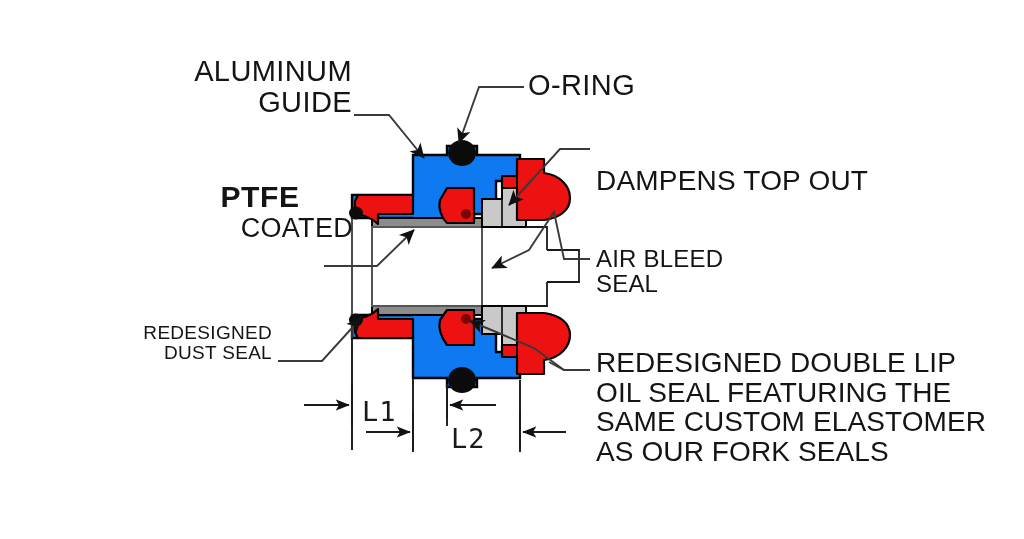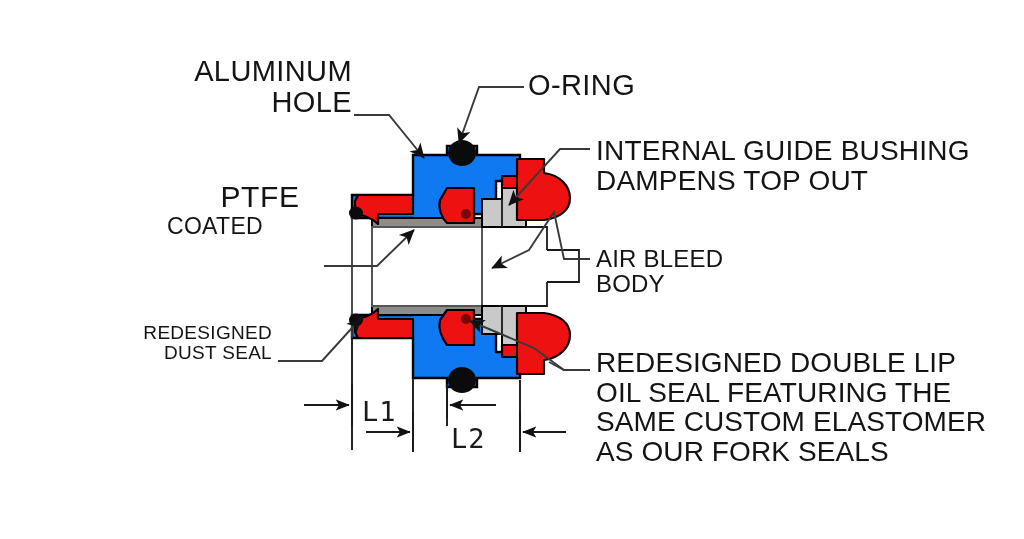--- a/index.html
+++ b/index.html
@@ -9,22 +9,22 @@
     font-family:"Liberation Sans","DejaVu Sans",sans-serif;
     color:#111111;
   }
   #stage{position:absolute;left:4px;top:0;width:956px;height:539px;margin-top:18px;}
   #stage svg{display:block;}
   .lbl{position:absolute;white-space:pre;line-height:1.06;color:#141414;}
   .t-alum{left:178px;top:38px;width:170px;text-align:right;font-size:29px;letter-spacing:.4px;}
   .t-oring{left:524px;top:52px;font-size:29px;letter-spacing:.4px;}
   .t-guide{left:592px;top:118px;font-size:28px;letter-spacing:.2px;}
   .t-air{left:592px;top:228px;font-size:24px;letter-spacing:.2px;}
-  .t-ptfe-big{left:196px;top:163px;width:120px;text-align:center;font-size:30px;font-weight:normal;letter-spacing:.6px;}
-  .t-ptfe-rest{left:163px;top:196px;width:186px;text-align:left;font-size:23px;letter-spacing:.3px;}
+  .t-ptfe-big{left:196px;top:163px;width:120px;text-align:center;font-size:30px;font-weight:bold;letter-spacing:.6px;}
+  .t-ptfe-rest{left:163px;top:196px;width:186px;text-align:right;font-size:27px;letter-spacing:.3px;}
   .t-dust{left:63px;top:305px;width:205px;text-align:right;font-size:19px;letter-spacing:.3px;}
   .t-oil{left:592px;top:330px;font-size:28px;letter-spacing:.1px;}
   .dimtxt{position:absolute;font-family:"DejaVu Sans Mono","Liberation Mono",monospace;font-size:27px;color:#1a1a1a;letter-spacing:1px;}
   .t-l1{left:358px;top:378px;}
   .t-l2{left:447px;top:405px;}
 </style>
 </head>
 <body>
 
 <div id="stage">
@@ -130,27 +130,27 @@
       <path d="M 348,366 L 348,408"></path>
       <path d="M 443,366 L 443,408"></path>
 
       <path d="M 362,414 L 406,414" marker-end="url(#dimArrow)"></path>
       <path d="M 562,414 L 519,414" marker-end="url(#dimArrow)"></path>
       <path d="M 409,394 L 409,434"></path>
       <path d="M 516,394 L 516,434"></path>
     </g>
   </svg>
 
-  <div class="lbl t-alum"><span>ALUMINUM</span><br><span>HOLE</span></div>
+  <div class="lbl t-alum"><span>ALUMINUM</span><br><span>GUIDE</span></div>
 
   <div class="lbl t-oring"><span>O-RING</span></div>
 
-  <div class="lbl t-guide"><span>INTERNAL GUIDE BUSHING</span><br><span>DAMPENS TOP OUT</span></div>
+  <div class="lbl t-guide"><br><span>DAMPENS TOP OUT</span></div>
 
-  <div class="lbl t-air"><span>AIR BLEED</span><br><span>BODY</span></div>
+  <div class="lbl t-air"><span>AIR BLEED</span><br><span>SEAL</span></div>
 
   <div class="lbl t-ptfe-big"><span>PTFE</span></div>
   <div class="lbl t-ptfe-rest"><span>COATED</span><br></div>
 
   <div class="lbl t-dust"><span>REDESIGNED</span><br><span>DUST SEAL</span></div>
 
   <div class="lbl t-oil"><span>REDESIGNED DOUBLE LIP</span><br><span>OIL SEAL FEATURING THE</span><br><span>SAME CUSTOM ELASTOMER</span><br><span>AS OUR FORK SEALS</span></div>
 
   <div class="dimtxt t-l1">L1</div>
   <div class="dimtxt t-l2">L2</div>

